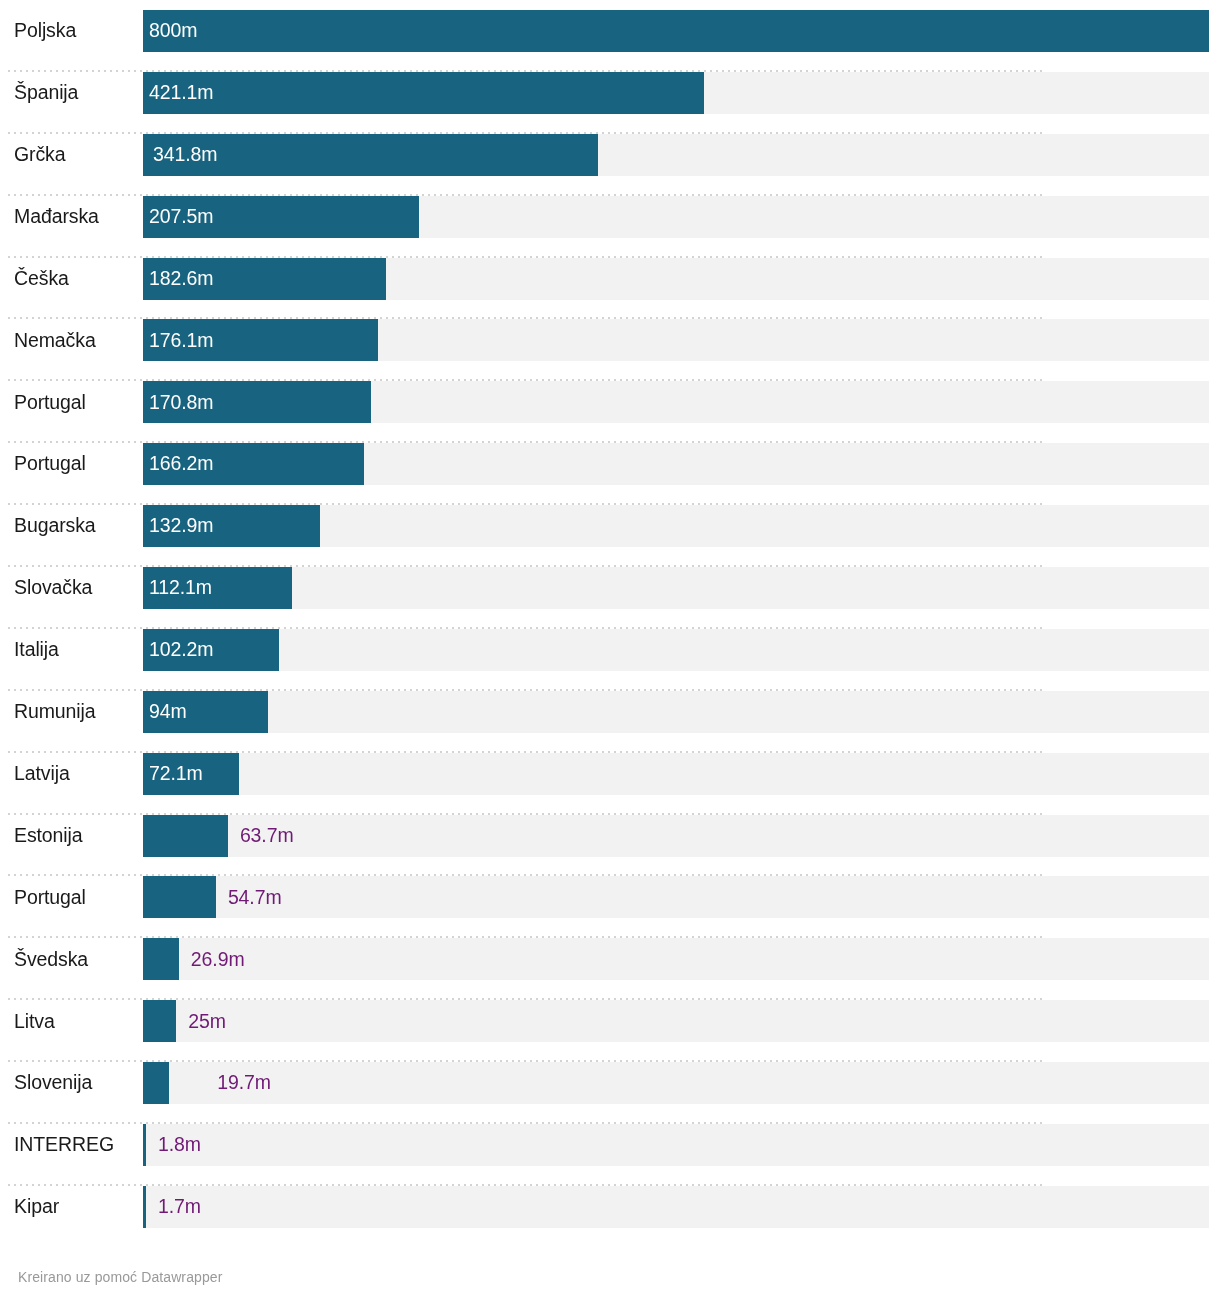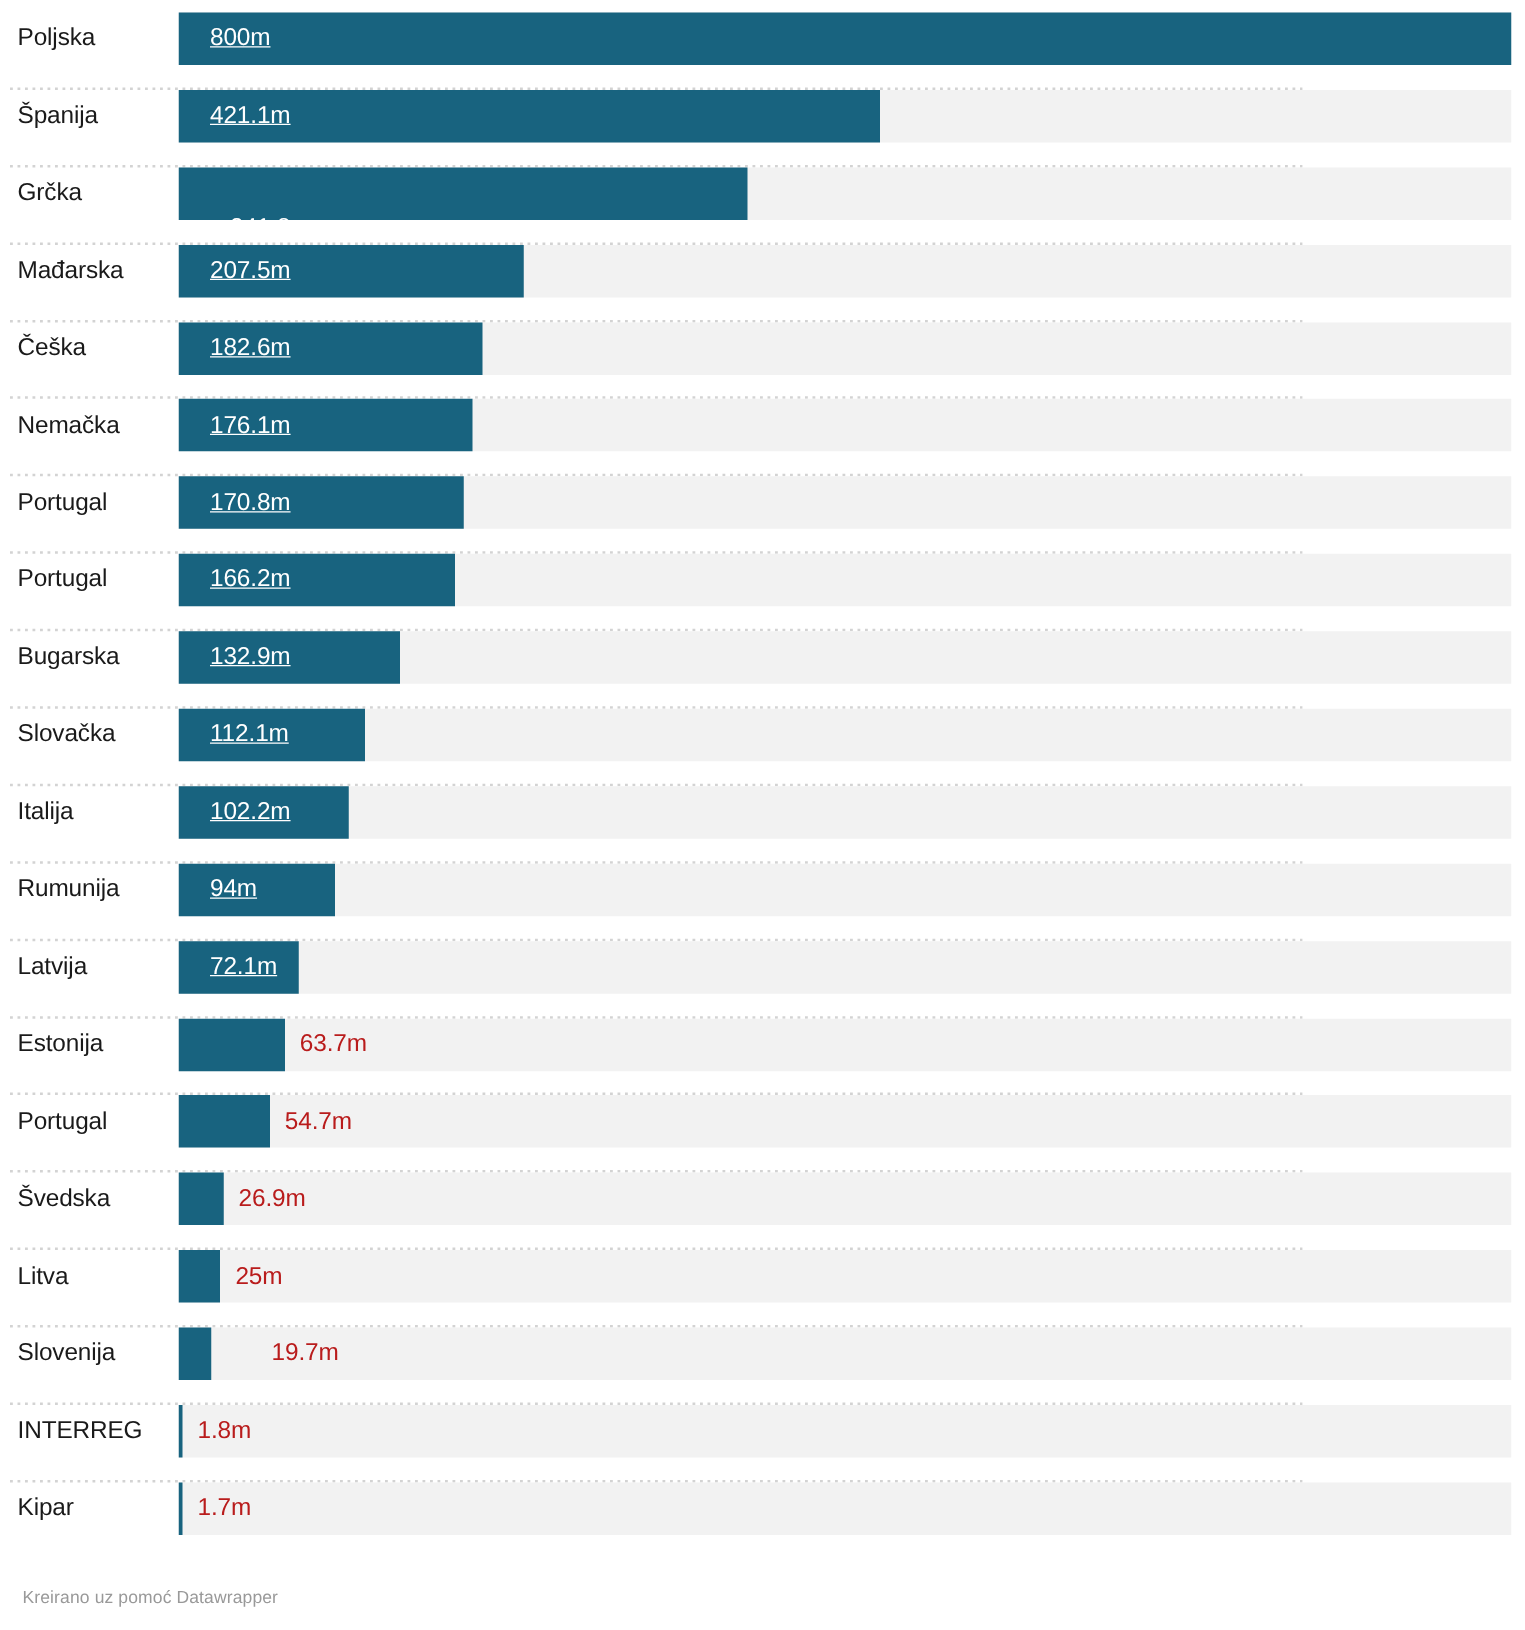--- a/index.html
+++ b/index.html
@@ -84,25 +84,24 @@
     height: 42px;
     display: flex;
     align-items: center;
     font-size: 19.5px;
     line-height: 1;
     white-space: nowrap;
     letter-spacing: -0.1px;
   }
   .value.inside {
     color: #ffffff;
-    padding-left: 25px;
-    text-decoration: underline;
+    padding-left: 6px;
   }
   .value.outside {
-    color: #b91c1c;
+    color: #701a75;
     padding-left: 12px;
     text-align: center;
   }
 
   #footer {
     position: absolute;
     left: 18px;
     bottom: 19px;
     font-size: 14px;
     color: #999999;
@@ -128,21 +127,21 @@
         <div class="track">
           <div class="bar" style="width: 561.116px;"></div>
           <div class="value inside" style="left: 0px;">421.1m</div>
         </div>
         <div class="row-divider"></div>
       </div>
       <div class="bar-row">
         <div class="row-label">Grčka</div>
         <div class="track">
           <div class="bar" style="width: 455.449px;"></div>
-          <div class="value inside" style="left: 16px; margin-top: 28px;">341.8m</div>
+          <div class="value inside" style="left: 4px;">341.8m</div>
         </div>
         <div class="row-divider"></div>
       </div>
       <div class="bar-row">
         <div class="row-label">Mađarska</div>
         <div class="track">
           <div class="bar" style="width: 276.494px;"></div>
           <div class="value inside" style="left: 0px;">207.5m</div>
         </div>
         <div class="row-divider"></div>

